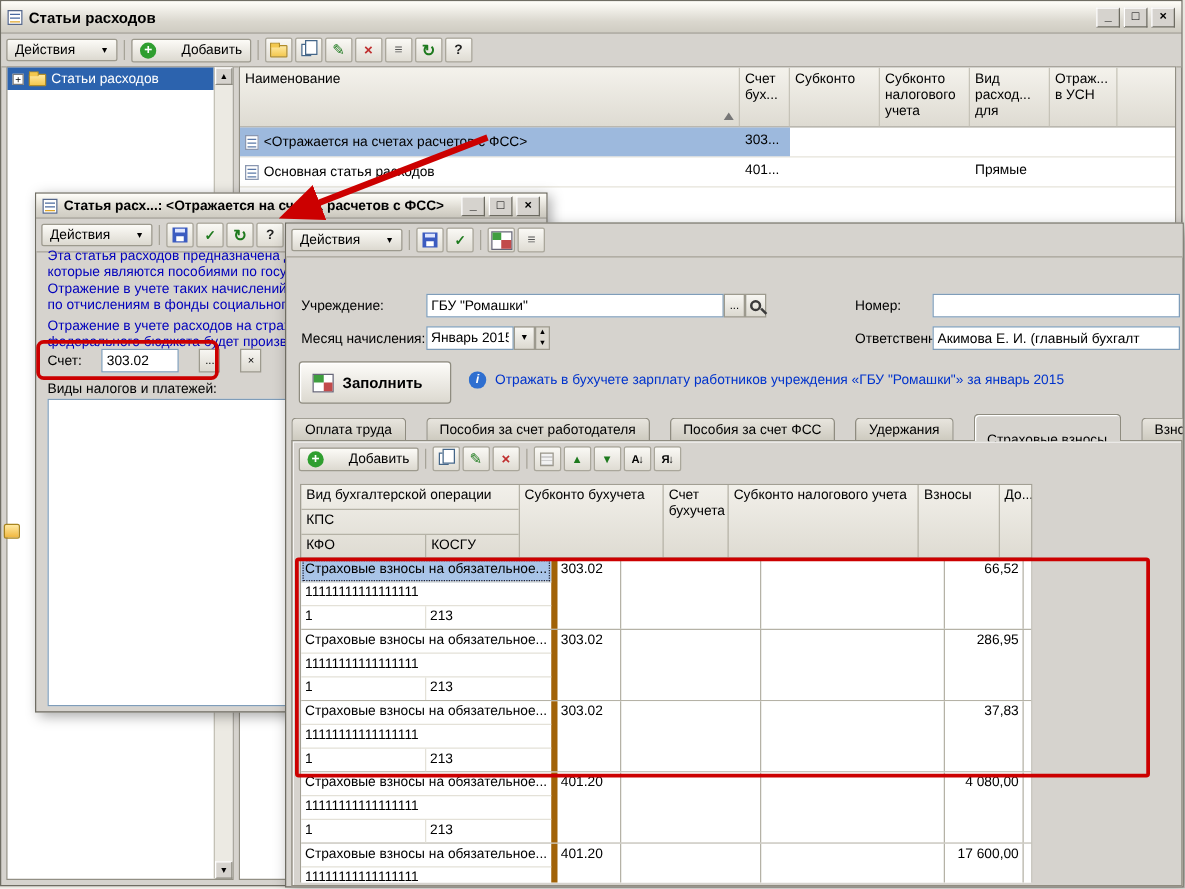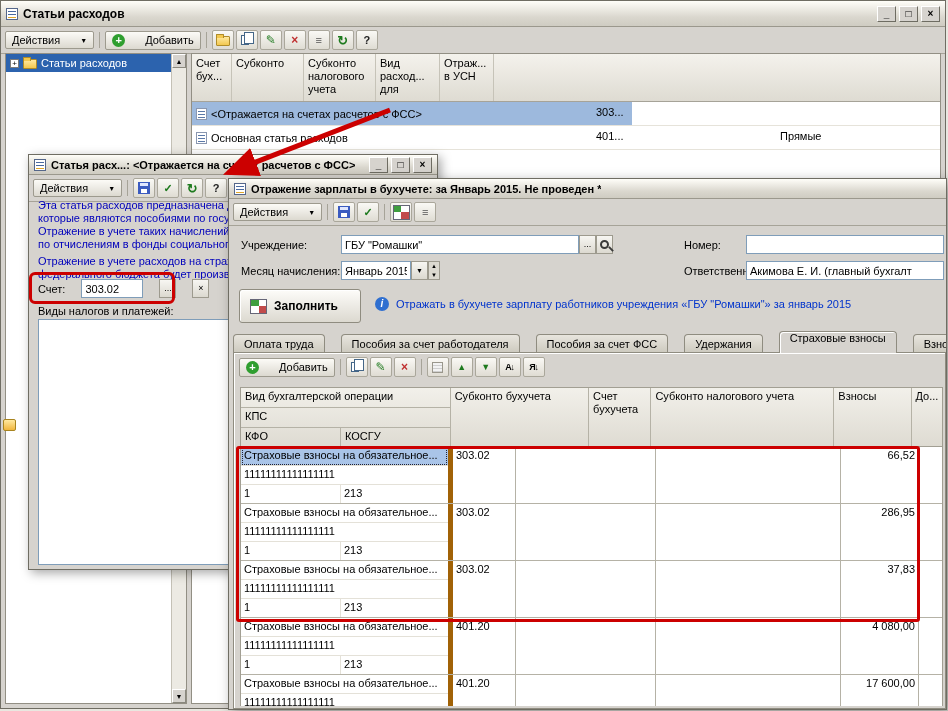--- a/index.html
+++ b/index.html
@@ -112,26 +112,26 @@
   .g-month{left:112px;top:82px}.g-month .fld{width:70px}
   .g-resp{left:517px;top:82px}.g-resp .fld{width:198px}
   .fill-btn{position:absolute;left:10px;top:110px;width:122px;height:34px;display:flex;align-items:center;gap:7px;
             padding:0 10px;border:1px solid #8f8c80;border-radius:3px;background:linear-gradient(#fdfcf9,#dcd9d0);
             font-weight:bold;font-size:12px;box-shadow:inset 1px 1px 0 #fff}
   .hint{position:absolute;left:146px;top:118px;display:flex;align-items:center;gap:7px;width:565px;
         color:#0033cc;white-space:nowrap;overflow:hidden}
   .tabs{position:absolute;left:4px;top:152px;right:0;height:22px;display:flex;align-items:flex-end;overflow:hidden}
   .tab{flex:0 0 auto;height:19px;padding:3px 10px;margin-right:16px;white-space:nowrap;
        background:linear-gradient(#e8e5de,#ccc9be);border:1px solid #8f8c80;border-bottom:none;border-radius:4px 4px 0 0}
-  .tab.active{height:22px;padding-top:0;background:#d6d3ce;position:relative;z-index:2;box-shadow:inset 1px 1px 0 #fff}
+  .tab.active{height:22px;padding-top:14px;background:#d6d3ce;position:relative;z-index:2;box-shadow:inset 1px 1px 0 #fff}
   .tabpanel{position:absolute;left:4px;top:173px;width:713px;height:357px;border:1px solid #8f8c80;background:#d6d3ce;
             box-shadow:inset 1px 1px 0 #fff}
   .g-tb{position:absolute;left:5px;top:4px;display:flex;align-items:center;gap:2px}
 
-  .dg{position:absolute;left:6px;top:34px;width:703px;bottom:2px;overflow:hidden}
+  .dg{position:absolute;left:6px;top:34px;width:586px;bottom:2px;overflow:hidden}
   .dg-head{display:flex;height:60px;background:linear-gradient(#f2f0ea,#dedbd2);border:1px solid #a29f93}
   .hc{border-right:1px solid #b5b2a6;overflow:hidden}
   .hc span{display:block;padding:2px 4px;white-space:nowrap;overflow:hidden}
   .hc.c-acc span,.hc.c-sub span{white-space:normal;line-height:13px}
   .c-op{width:212px}.c-acc{width:63px}.c-sub{width:140px}.c-tax{width:185px}.c-sum{width:78px}
   .c-doc{flex:1 1 auto;border-right:none}
   .op-l1,.op-l2{height:20px;border-bottom:1px solid #b5b2a6}
   .op-l3{display:flex;height:18px}
   .op-l3 .kfo{width:100px;border-right:1px solid #b5b2a6}
   .op-l3 .kosgu{flex:1}
@@ -213,20 +213,24 @@
         <span class="tree-label">Статьи расходов</span>
       </div>
       <div class="tree-sb">
         <span class="sb-btn sb-top">▲</span>
         <span class="sb-btn sb-bot">▼</span>
       </div>
     </div>
 
     <div class="mtable">
       <div class="m-head">
+        <div class="mh c-name">
+          <span>Наименование</span>
+          <span class="sortmark"></span>
+        </div>
         <div class="mh c-accm">Счет бух...</div>
         <div class="mh c-subm">Субконто</div>
         <div class="mh c-taxm">Субконто налогового учета</div>
         <div class="mh c-kind">Вид расход... для</div>
         <div class="mh c-usn">Отраж... в УСН</div>
       </div>
       <div class="m-row">
         <div class="mc c-name hl">
           <span class="row-ic"></span>
           <span>&lt;Отражается на счетах расчетов с ФСС&gt;</span>
@@ -299,24 +303,20 @@
       <input class="fld acc-input" value="303.02" style="">
       <button class="fld-btn">...</button>
       <button class="fld-btn">×</button>
     </div>
 
     <div class="taxes-label">Виды налогов и платежей:</div>
     <div class="listbox"></div>
   </section>
 
   <section class="window win-sub win-doc">
-    <header class="titlebar">
-      <span class="t-ic"></span>
-      <span class="title-text">Отражение зарплаты в бухучете: за Январь 2015. Не проведен *</span>
-    </header>
     <div class="tb">
       <button class="act-btn">
         <span>Действия</span>
         <span class="caret">▼</span>
       </button>
       <span class="sep"></span>
       <button class="icon-btn">
           <span class="floppy"></span>
         </button>
       <button class="icon-btn">

